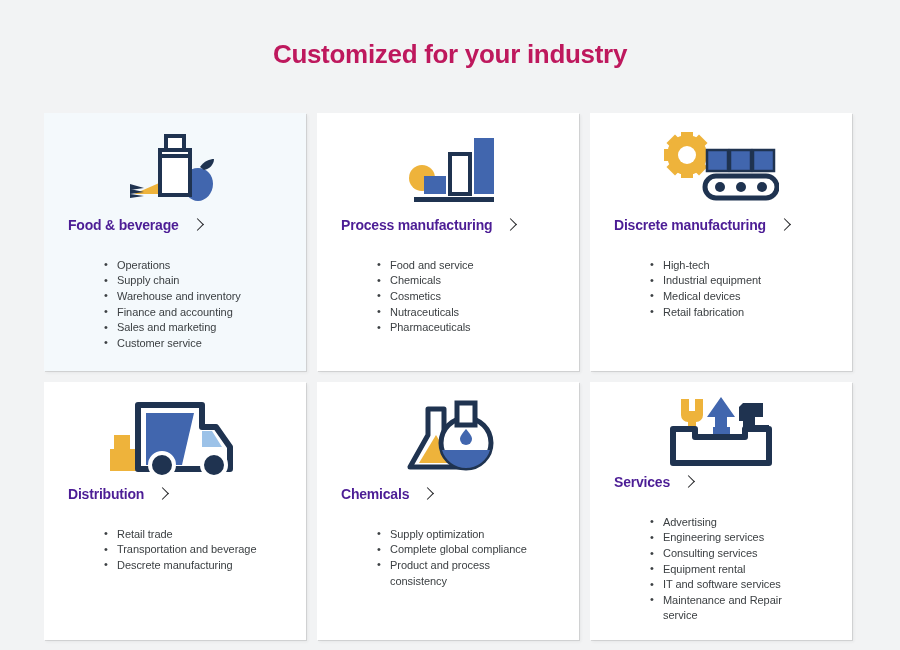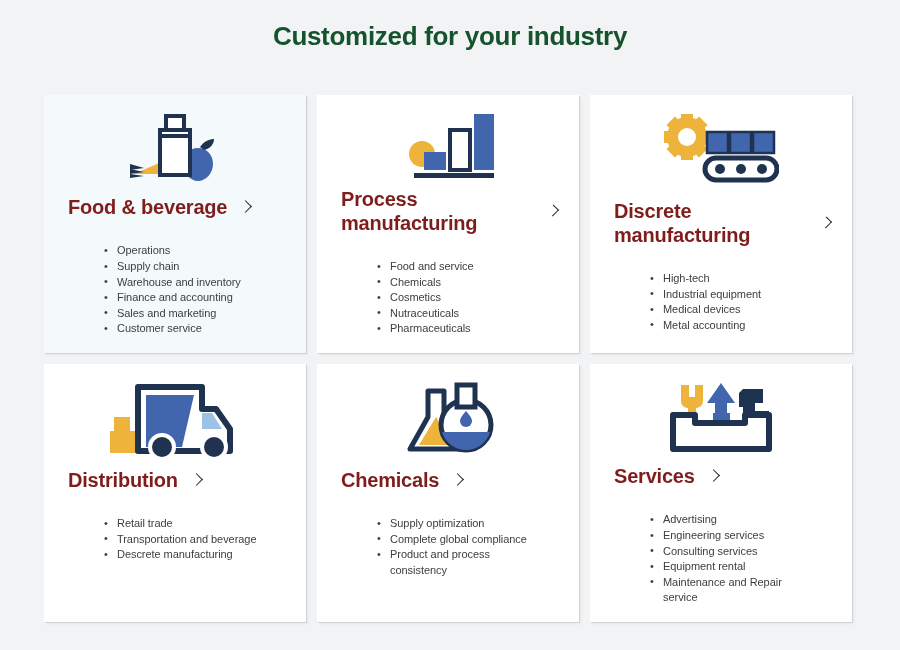--- a/index.html
+++ b/index.html
@@ -12,23 +12,23 @@
   }
   .page {
     width: 900px; height: 650px;
     background: #f2f3f4;
     position: relative;
   }
   .page-title {
     text-align: center;
     font-size: 26px;
     font-weight: bold;
-    color: #14532d;
+    color: #be185d;
     letter-spacing: -0.3px;
-    margin: 0;
+    margin: 18px;
     padding-top: 20px;
     line-height: 1.3;
   }
   .grid {
     position: absolute;
     left: 44px;
     top: 95px;
     width: 812px;
     display: grid;
     grid-template-columns: repeat(3, 262px);
@@ -49,23 +49,23 @@
   .icon-wrap {
     height: 104px;
     display: flex;
     align-items: center;
     justify-content: center;
     padding-top: 6px;
   }
   .icon-wrap svg { display: block; }
 
   .card-title {
-    font-size: 20px;
+    font-size: 14px;
     font-weight: bold;
-    color: #7f1d1d;
+    color: #4c1d95;
     letter-spacing: -0.2px;
     display: flex;
     align-items: center;
     gap: 14px;
     margin: 0 0 8px 0;
     padding-left: 2px;
     line-height: 1.2;
   }
   .chev {
     display: inline-block;
@@ -184,21 +184,21 @@
         </svg>
       </div>
       <div class="card-title">
         <span>Discrete manufacturing</span>
         <span class="chev"></span>
       </div>
       <ul class="card-list">
         <li>High-tech</li>
         <li>Industrial equipment</li>
         <li>Medical devices</li>
-        <li>Metal accounting</li>
+        <li>Retail fabrication</li>
       </ul>
     </div>
 
     <div class="card">
       <div class="icon-wrap">
         <svg width="130" height="80" viewBox="0 0 130 80">
 
           <rect x="4" y="38" width="16" height="16" fill="#eeb33b"></rect>
           <rect x="0" y="52" width="28" height="22" fill="#eeb33b"></rect>
 
@@ -263,18 +263,19 @@
       </div>
       <div class="card-title">
         <span>Services</span>
         <span class="chev"></span>
       </div>
       <ul class="card-list">
         <li>Advertising</li>
         <li>Engineering services</li>
         <li>Consulting services</li>
         <li>Equipment rental</li>
+        <li>IT and software services</li>
         <li>Maintenance and Repair service</li>
       </ul>
     </div>
 
   </div>
 </div>
 
 </body></html>

